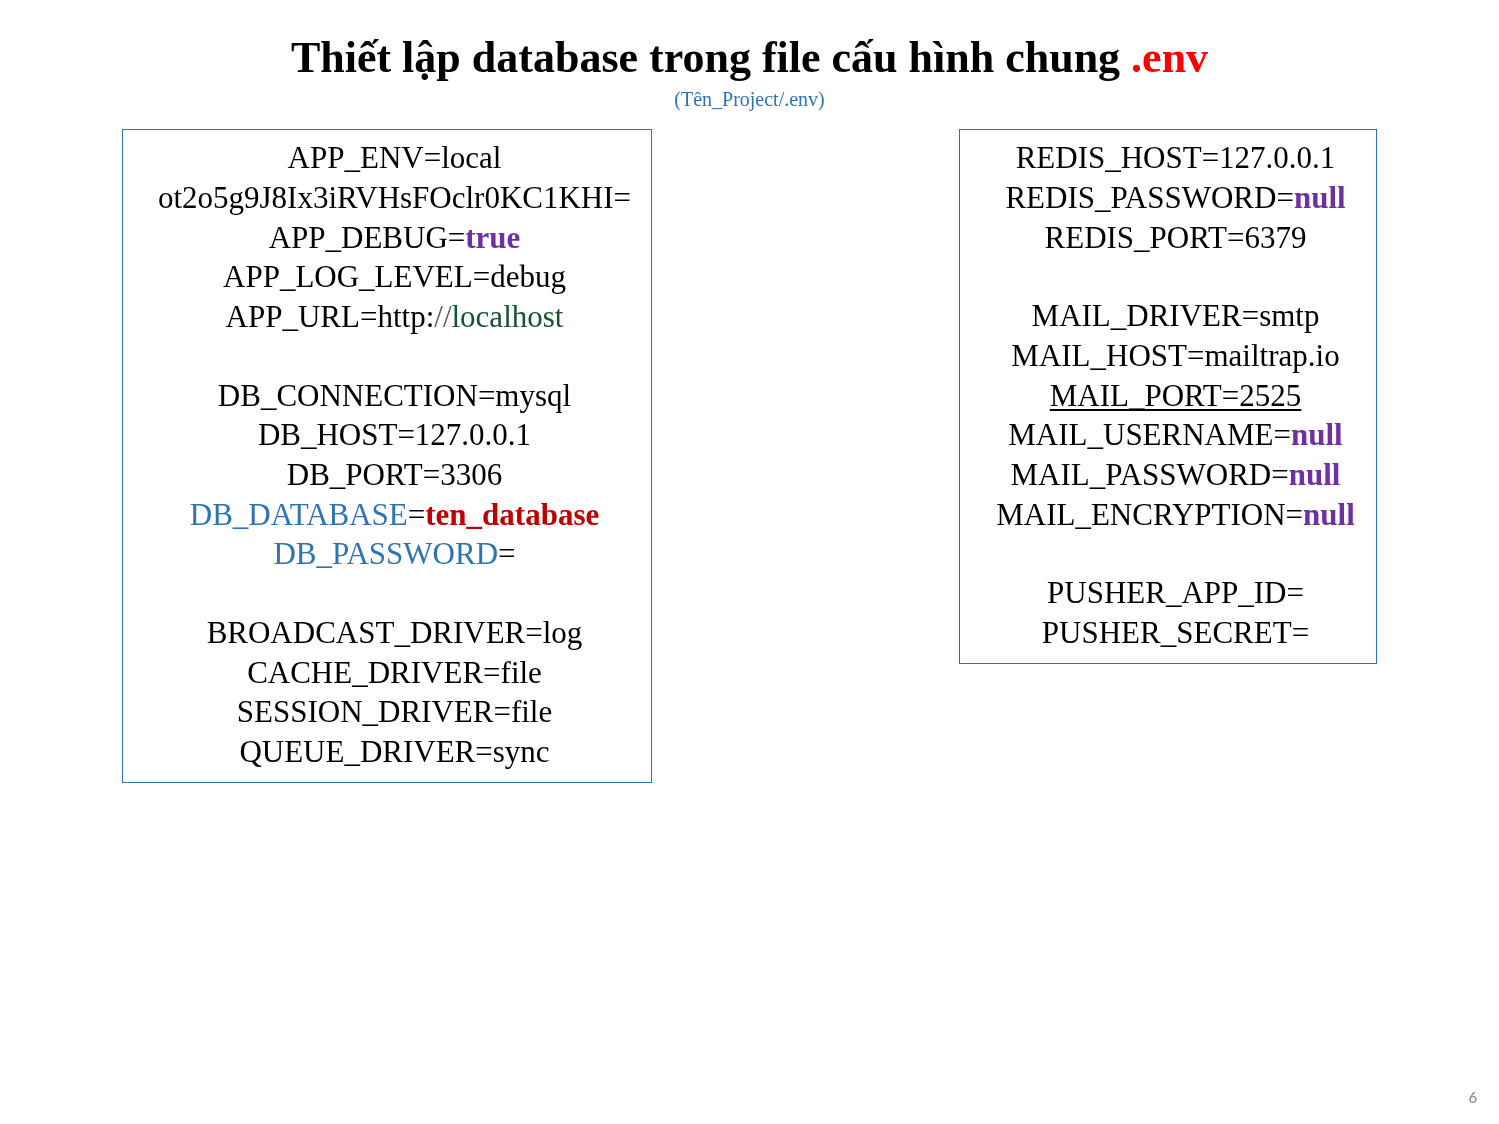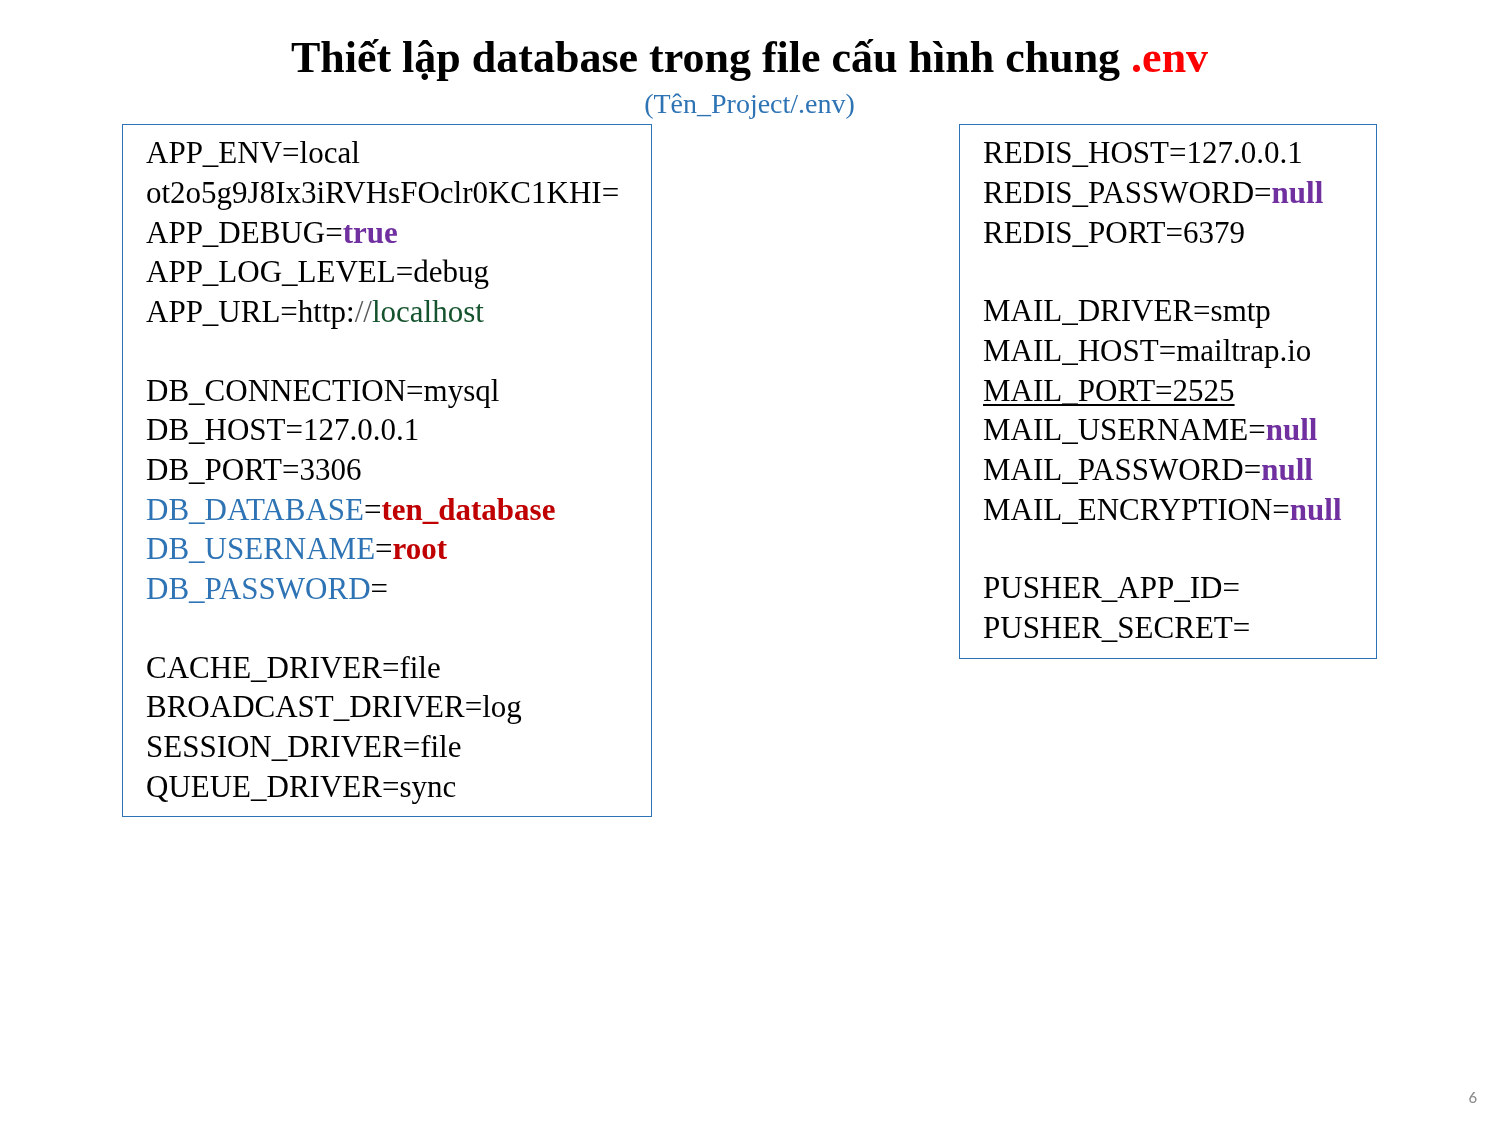--- a/index.html
+++ b/index.html
@@ -13,49 +13,50 @@
   }
   .slide {
     position: relative;
     width: 1499px;
     height: 1124px;
     box-sizing: border-box;
     padding: 34px 40px 0 40px;
   }
   .title-wrap {
     text-align: center;
-    margin-bottom: 4px;
+    margin-bottom: 18px;
   }
   .title-main {
     font-size: 44px;
     font-weight: bold;
     color: #000;
     line-height: 1.1;
   }
   .title-env {
     color: #ff0000;
     font-weight: bold;
   }
   .subtitle {
-    font-size: 28px;
+    font-size: 20px;
     color: #2e74b5; 
     margin-top: 6px;
   }
   .columns {
     display: flex;
     gap: 28px;
     padding: 0 82px;
     align-items: flex-start;
   }
   .box {
     border: 1px solid #2e74b5;
-    padding: 8px 14px 10px 23px;
+    padding: 8px 14px 10px 29px;
     box-sizing: border-box;
     line-height: 1.28;
     font-size: 31px;
+    text-align: center;
   }
   .box-left {
     width: 530px;
   }
   .box-right {
     width: 418px;
     margin-left: auto;
   }
   .line { white-space: nowrap; }
   .gap { height: 39px; }
@@ -101,30 +102,27 @@
 
       <div class="gap"></div>
 
       <div class="line">DB_CONNECTION=mysql</div>
       <div class="line">DB_HOST=127.0.0.1</div>
       <div class="line">DB_PORT=3306</div>
       <div class="line">
         <span class="db-key">DB_DATABASE</span><span>=</span><span class="db-val">ten_database</span>
       </div>
       <div class="line">
-        <span class="db-key">DB_USERNAME</span><span>=</span><span class="db-val">root</span>
-      </div>
-      <div class="line">
         <span class="db-key">DB_PASSWORD</span><span>=</span>
       </div>
 
       <div class="gap"></div>
 
+      <div class="line">BROADCAST_DRIVER=log</div>
       <div class="line">CACHE_DRIVER=file</div>
-      <div class="line">BROADCAST_DRIVER=log</div>
       <div class="line">SESSION_DRIVER=file</div>
       <div class="line">QUEUE_DRIVER=sync</div>
     </div>
 
     <div class="box box-right">
       <div class="line">REDIS_HOST=127.0.0.1</div>
       <div class="line">
         <span>REDIS_PASSWORD=</span><span class="kw">null</span>
       </div>
       <div class="line">REDIS_PORT=6379</div>

